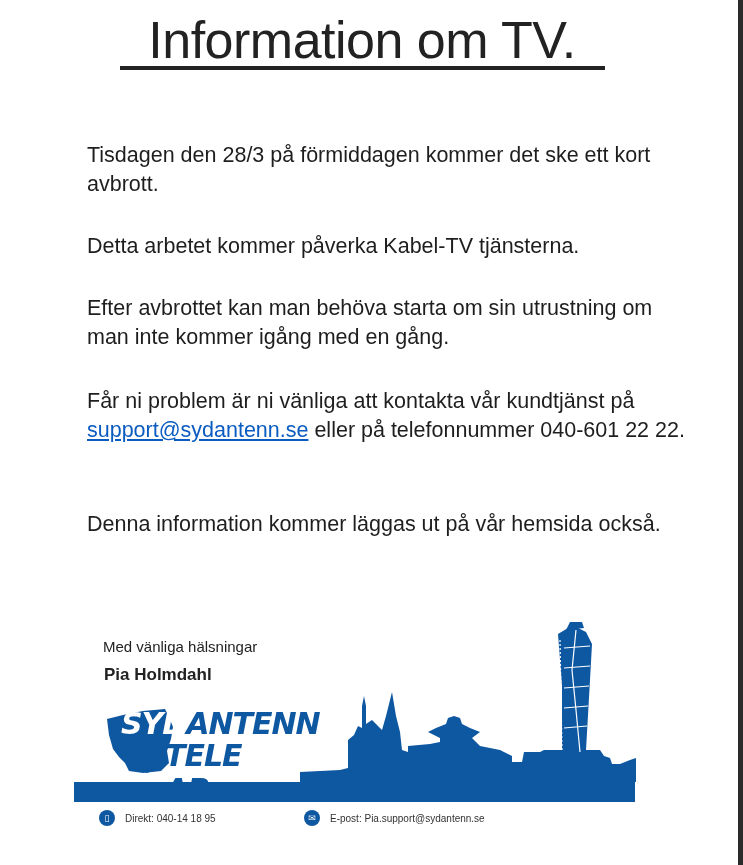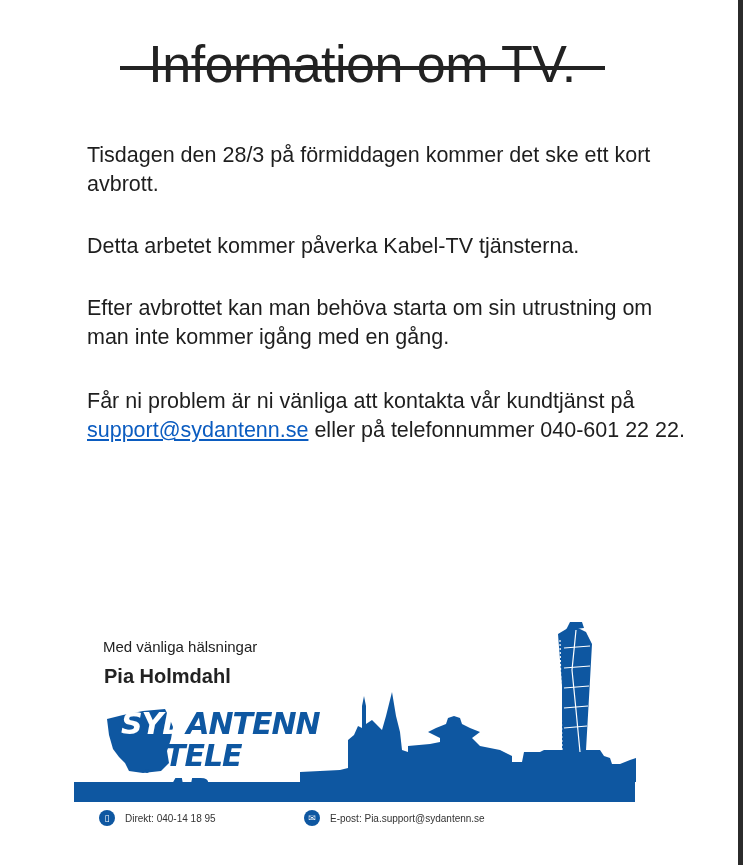--- a/index.html
+++ b/index.html
@@ -8,37 +8,37 @@
       background: #ffffff;
       font-family: "Liberation Sans", "DejaVu Sans", sans-serif;
       color: #1e1e1e;
     }
     .page { position: absolute; left: 0; top: 0; width: 738px; height: 865px; background: #fff; }
     .right-edge { position: absolute; left: 738px; top: 0; width: 5px; height: 865px; background: #2b2b2b; }
 
     .title {
       position: absolute; left: 118px; top: 8px; width: 488px;
       font-size: 52px; line-height: 64px; text-align: center; white-space: nowrap;
-      color: #222; letter-spacing: -0.5px; margin-top: 24px;
+      color: #222; letter-spacing: -0.5px;
     }
     .title-underline { position: absolute; left: 120px; top: 66px; width: 485px; height: 4px; background: #222; }
 
     .para {
       position: absolute; left: 87px; width: 600px;
       font-size: 21.5px; line-height: 29px; color: #1e1e1e; margin: 0;
     }
     .p1 { top: 141px; }
     .p2 { top: 232px; }
     .p3 { top: 294px; }
     .p4 { top: 387px; }
     .p5 { top: 510px; }
     .link { color: #0b5cc0; text-decoration: underline; }
 
     .sig-greet { position: absolute; left: 103px; top: 638px; font-size: 15px; color: #222; }
-    .sig-name  { position: absolute; left: 104px; top: 665px; font-size: 20px; font-weight: bold; color: #222; }
+    .sig-name  { position: absolute; left: 104px; top: 665px; font-size: 17px; font-weight: bold; color: #222; }
 
     .logo { position: absolute; left: 103px; top: 705px; width: 180px; height: 72px; }
     .logo-text {
       position: absolute; font-weight: bold; font-style: italic; color: #0e57a1;
       font-family: "DejaVu Sans", sans-serif; letter-spacing: -1px;
     }
     .logo-l1 { left: 18px; top: 2px; font-size: 30px; line-height: 34px; }
     .logo-l2 { left: 62px; top: 34px; font-size: 30px; line-height: 34px; }
     .logo-l1 .syd { color: #fff; -webkit-text-stroke: 0; }
 
@@ -58,20 +58,21 @@
 
 <div class="page">
 
   <div class="title">Information om TV.</div>
   <div class="title-underline"></div>
 
   <p class="para p1">Tisdagen den 28/3 på förmiddagen kommer det ske ett kort avbrott.</p>
   <p class="para p3">Efter avbrottet kan man behöva starta om sin utrustning om man inte kommer igång med en gång.</p>
   <p class="para p2">Detta arbetet kommer påverka Kabel-TV tjänsterna.</p>
   <p class="para p4"><span>Får ni problem är ni vänliga att kontakta vår kundtjänst på </span><a class="link">support@sydantenn.se</a><span>  eller på telefonnummer 040-601 22 22.</span></p>
+  <p class="para p5">Denna information kommer läggas ut på vår hemsida också.</p>
 
   <div class="sig-greet">Med vänliga hälsningar</div>
   <div class="sig-name">Pia Holmdahl</div>
 
   <div class="logo">
     <svg width="180" height="72" viewBox="0 0 180 72" style="position:absolute;left:0;top:0">
       <path d="M4,14 L20,10 L40,6 L62,4 L66,12 L70,22 L68,34 L64,46 L66,58 L58,66 L40,68 L26,66 L22,58 L16,52 L10,44 L6,30 Z" fill="#0e57a1"></path>
       <circle cx="44" cy="66" r="2" fill="#0e57a1"></circle>
     </svg>
     <div class="logo-text logo-l1"><span class="syd">SYD</span><span>ANTENN</span></div>

